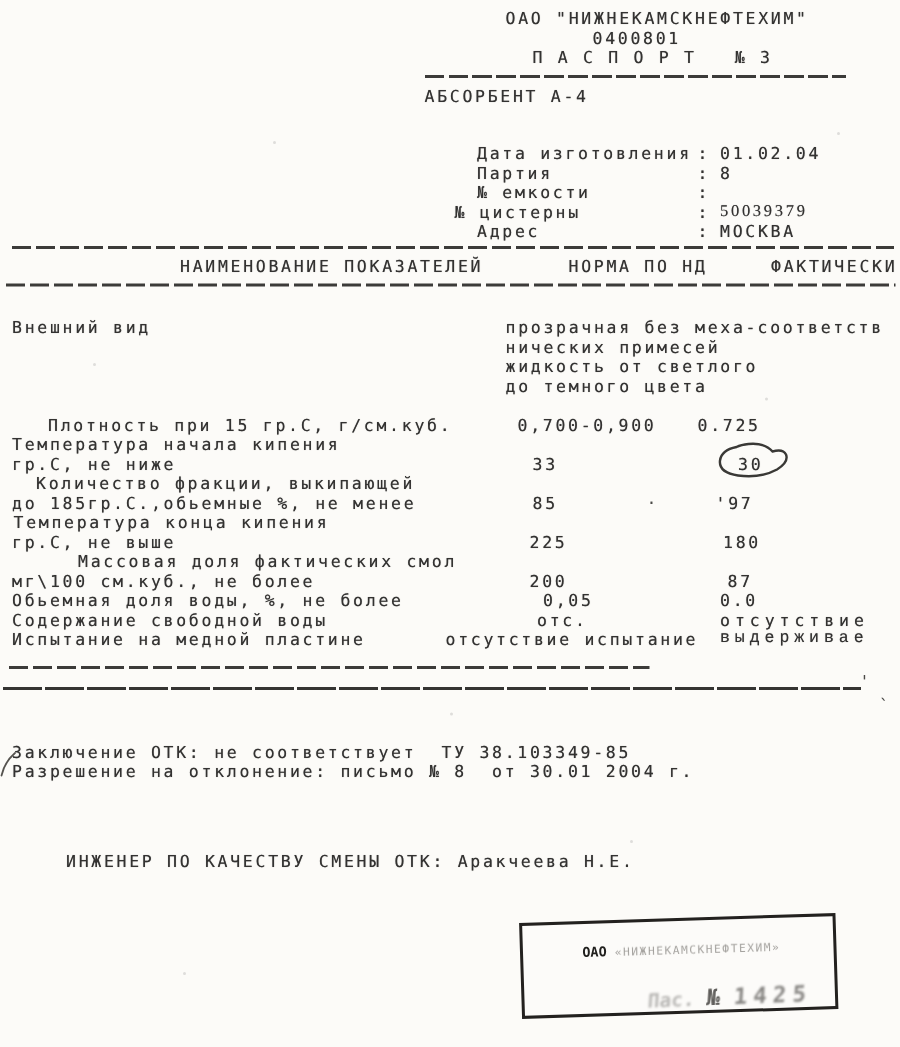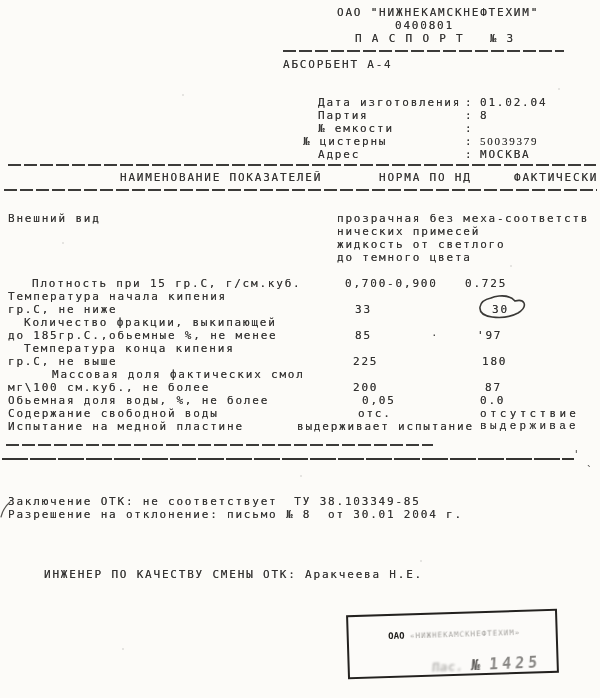--- a/index.html
+++ b/index.html
@@ -94,42 +94,42 @@
     <path d="M14,5 Q4,7 3,14 Q2,22 15,24 Q30,26 41,20 Q49,15 47,10 Q45,6 38,8 Q33,2 22,3 Q17,3.5 14,5" fill="none" stroke="#3a3936" stroke-width="1.6" stroke-linecap="round"></path>
   </svg>
 
   <div class="t" style="left:8px;   top:316px;padding-left:16px;">Количество фракции, выкипающей</div>
 
   <div class="t" style="left:8px;   top:329px;">до 185гр.С.,обьемные %, не менее</div>
   <div class="t" style="left:355px; top:329px;">85</div>
   <div class="t" style="left:477px; top:329px;">'97</div>
   <div class="mark" style="left:431px; top:326px;">.</div>
 
-  <div class="t" style="left:24px;   top:342px;">Температура конца кипения</div>
+  <div class="t" style="left:9px;   top:342px;">Температура конца кипения</div>
 
   <div class="t" style="left:8px;   top:355px;">гр.С, не выше</div>
   <div class="t" style="left:353px; top:355px;">225</div>
   <div class="t" style="left:482px; top:355px;">180</div>
 
   <div class="t" style="left:8px;   top:368px;margin-left:44px;">Массовая доля фактических смол</div>
 
   <div class="t" style="left:8px;   top:381px;">мг\100 см.куб., не более</div>
   <div class="t" style="left:353px; top:381px;">200</div>
   <div class="t" style="left:485px; top:381px;">87</div>
 
   <div class="t" style="left:8px;   top:394px;">Обьемная доля воды, %, не более</div>
   <div class="t" style="left:362px; top:394px;">0,05</div>
   <div class="t" style="left:480px; top:394px;">0.0</div>
 
   <div class="t" style="left:8px;   top:407px;">Содержание свободной воды</div>
   <div class="t" style="left:358px; top:407px;">отс.</div>
   <div class="t wide" style="left:480px; top:407px;">отсутствие</div>
 
   <div class="t" style="left:8px;   top:420px;">Испытание на медной пластине</div>
-  <div class="t" style="left:297px; top:420px;">выдерживает испытание</div>
+  <div class="t" style="left:297px; top:420px;">отсутствие испытание</div>
   <div class="t wide" style="left:480px; top:420px;font-family:Liberation Mono, monospace;">выдерживае</div>
 
   <div class="rule" style="left:6px; top:444px; width:427px;"></div>
   <div class="rule solid" style="left:2px; top:458px; width:572px;"></div>
   <div class="mark" style="left:573px; top:448px;">'</div>
   <div class="mark" style="left:586px; top:464px;">`</div>
 
   <div class="t" style="left:8px; top:495px;">Заключение ОТК: не соответствует  ТУ 38.103349-85</div>
   <div class="t" style="left:8px; top:508px;">Разрешение на отклонение: письмо № 8  от 30.01 2004 г.</div>
   <svg class="circle-svg" style="left:0px; top:500px;" width="12" height="20" viewBox="0 0 12 20">

